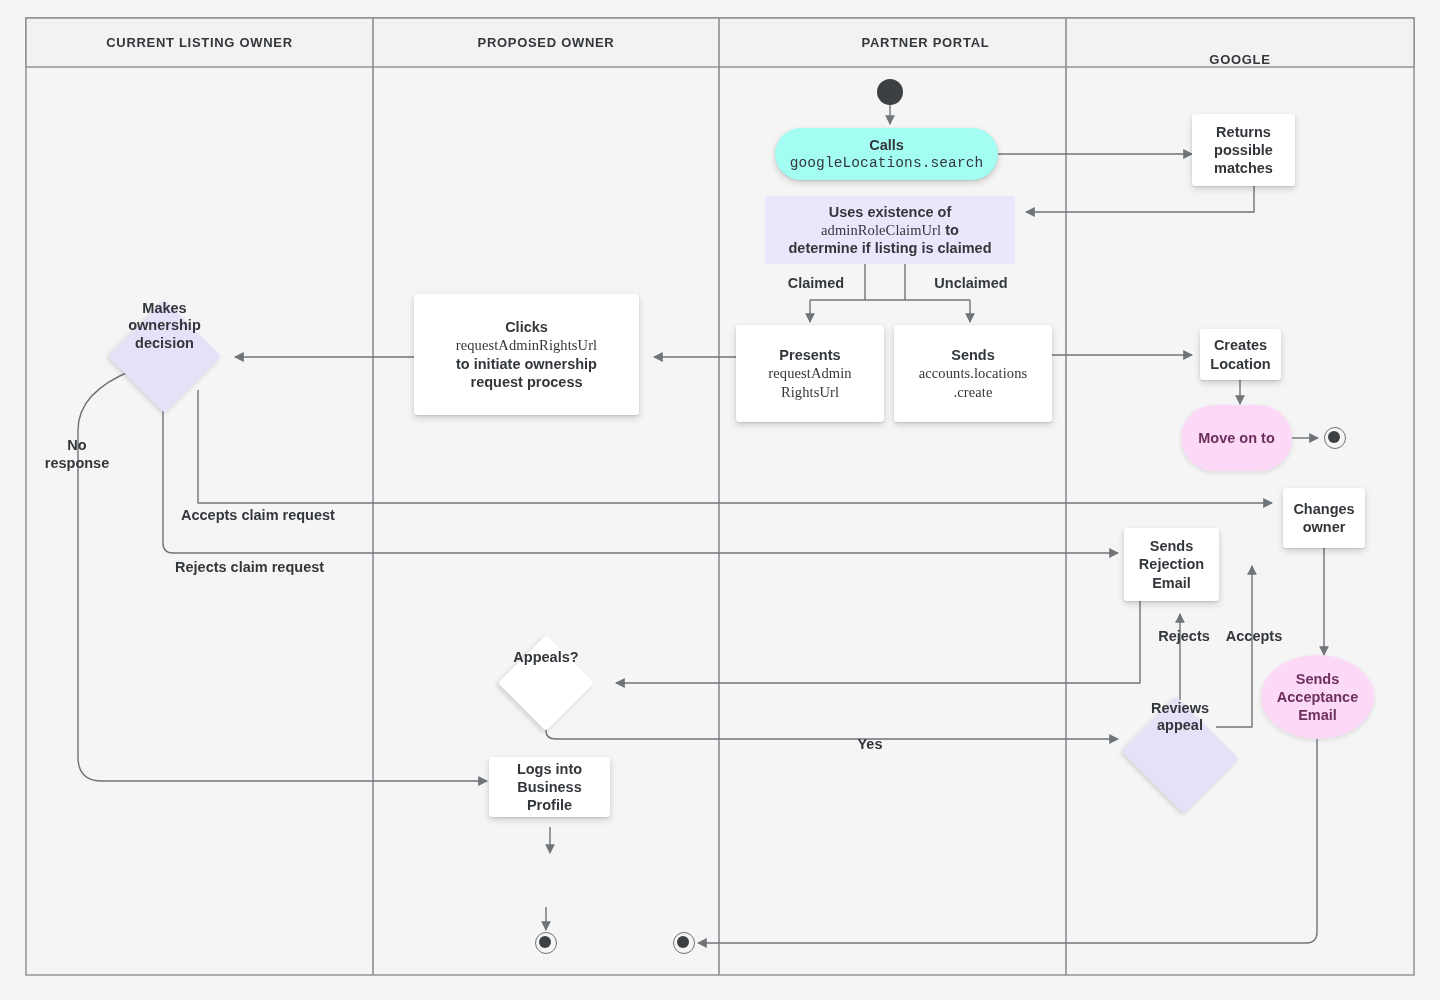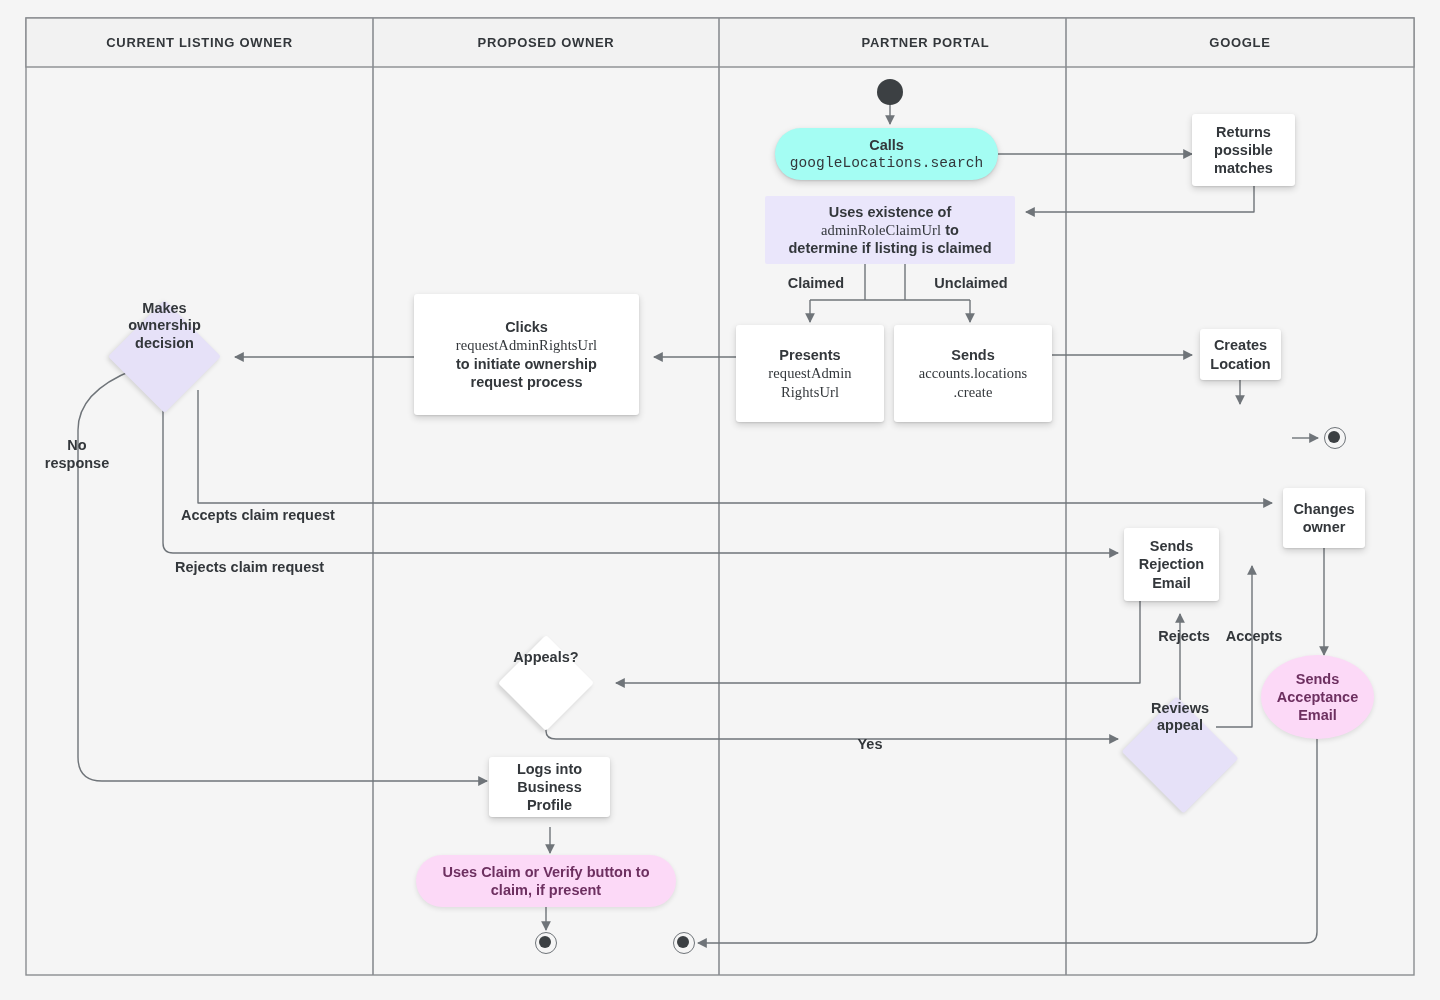--- a/index.html
+++ b/index.html
@@ -212,21 +212,21 @@
 
   <div class="lane-header" style="left:26px; top:18px; width:347px; height:49px;">
     <span>CURRENT LISTING OWNER</span>
   </div>
   <div class="lane-header" style="left:373px; top:18px; width:346px; height:49px;">
     <span>PROPOSED OWNER</span>
   </div>
   <div class="lane-header" style="left:719px; top:18px; width:413px; height:49px;">
     <span>PARTNER PORTAL</span>
   </div>
-  <div class="lane-header" style="left:1066px; top:18px; width:348px; height:49px;">
+  <div class="lane-header" style="left:1066px; top:35px; width:348px; height:49px;">
     <span>GOOGLE</span>
   </div>
 
   <div class="initial-node" style="left:877px; top:79px;"></div>
   <div class="final-node" style="left:1324px; top:427px;"></div>
   <div class="final-node" style="left:535px; top:932px;"></div>
   <div class="final-node" style="left:673px; top:932px;"></div>
 
   <div class="node pill-cyan" style="left:775px; top:128px; width:223px; height:52px;">
     <div class="inner">
@@ -263,20 +263,23 @@
       <div class="mono">accounts.locations</div>
       <div class="mono">.create</div>
     </div>
   </div>
 
   <div class="node rect" style="left:1200px; top:329px; width:81px; height:51px; white-space:pre-line;">
     <div class="inner" style="padding:0 4px;">Creates
 Location</div>
   </div>
 
+  <div class="node pill-pink" style="left:1181px; top:405px; width:111px; height:66px;">
+    <div class="inner pink-text">Move on to</div>
+  </div>
 
   <div class="node rect" style="left:414px; top:294px; width:225px; height:121px;">
     <div class="inner">
       <div>Clicks</div>
       <div class="mono">requestAdminRightsUrl</div>
       <div>to initiate ownership</div>
       <div>request process</div>
     </div>
   </div>
 
@@ -314,24 +317,20 @@
     <div class="dlabel" style="white-space:pre-line;">Reviews
 appeal</div>
   </div>
 
   <div class="node rect" style="left:489px; top:757px; width:121px; height:60px; white-space:pre-line;">
     <div class="inner" style="padding:0 4px;">Logs into
 Business
 Profile</div>
   </div>
 
-  <div class="node pill-pink" style="left:416px; top:855px; width:260px; height:52px;">
-    <div class="inner pink-text" style="white-space:pre-line; padding:0 10px;">Uses Claim or Verify button to
-claim, if present</div>
-  </div>
 
   <div class="edge-label" style="left:778px; top:274px; width:76px;">Claimed</div>
 
   <div class="edge-label" style="left:921px; top:274px; width:100px;">Unclaimed</div>
 
   <div class="edge-label" style="left:36px; top:436px; width:82px;">No
 response</div>
 
   <div class="edge-label" style="left:181px; top:506px; width:180px; text-align:left;">Accepts claim request</div>
 

